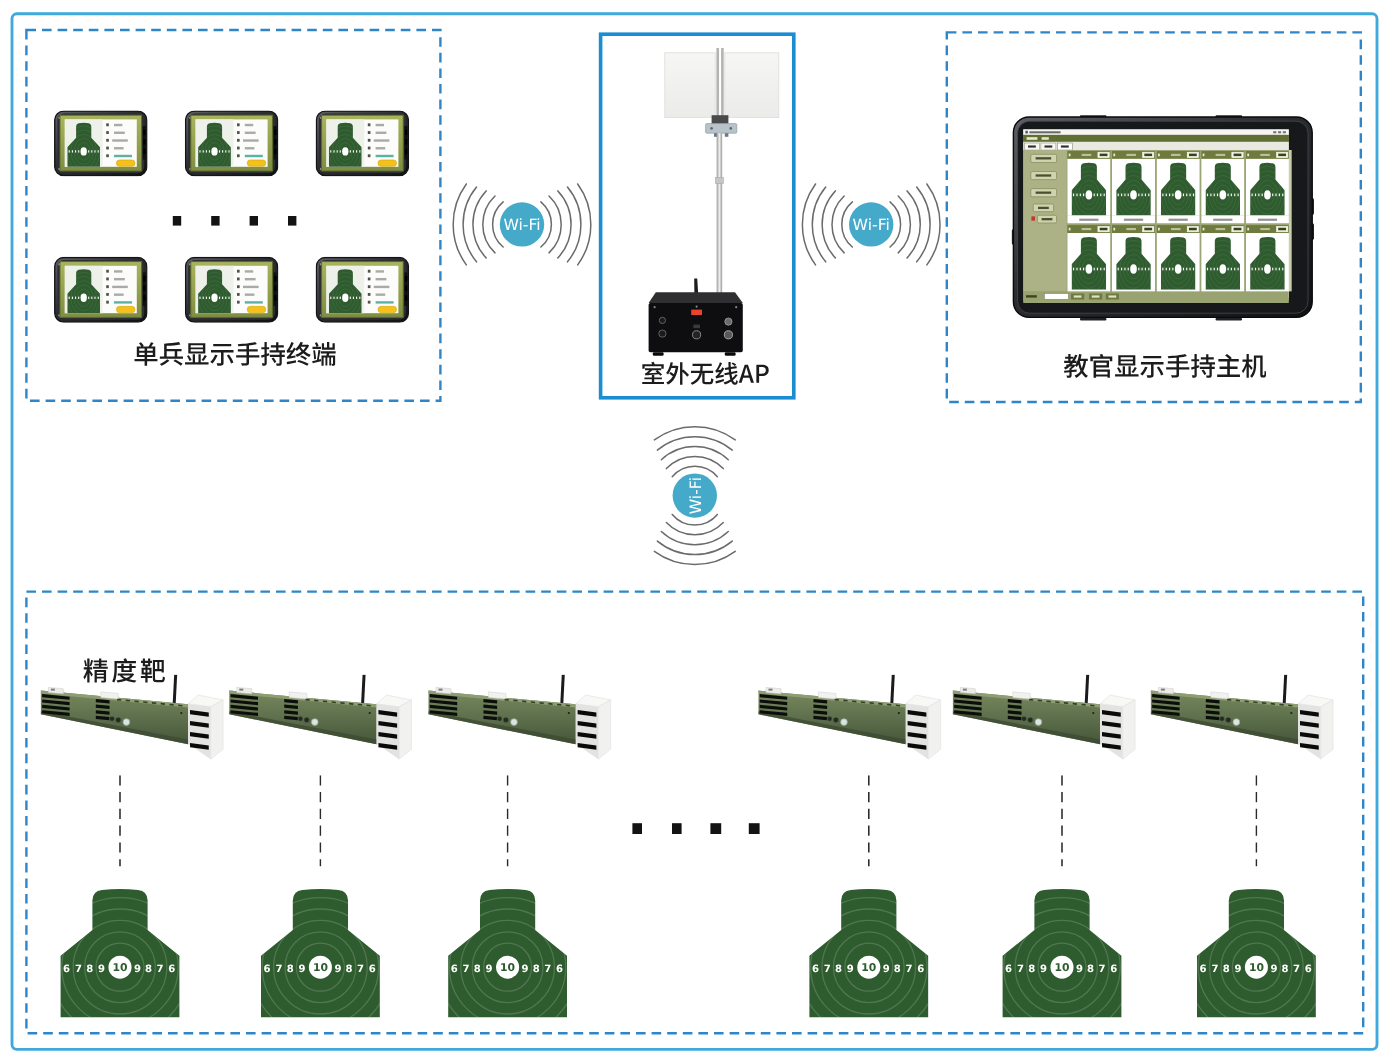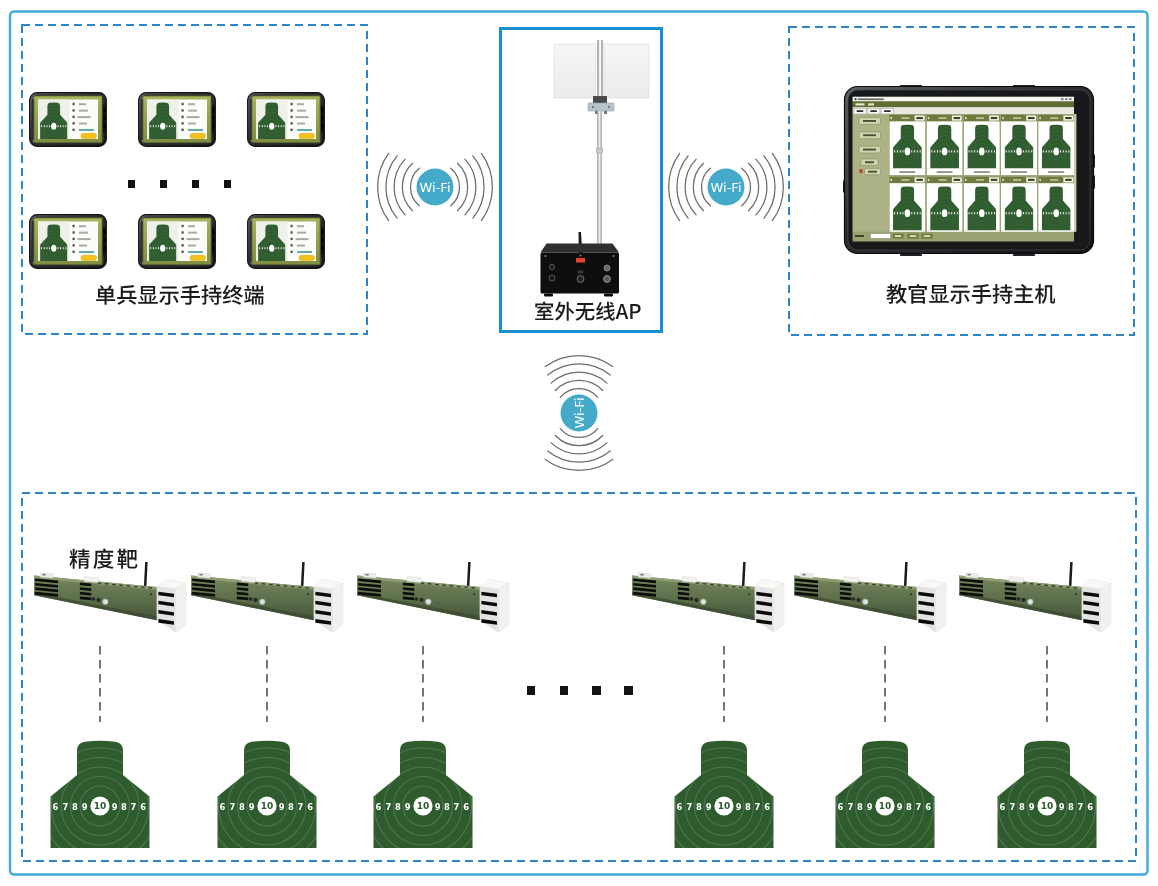--- a/index.html
+++ b/index.html
@@ -202,21 +202,21 @@
 <div class="abs" id="canvas" style="left:0;top:0;width:1158px;height:886px">
 
   <svg class="layer" width="1158" height="886" viewBox="0 0 1158 886">
     <rect x="10" y="11.5" width="1137.5" height="863" rx="4" fill="none" stroke="#3fa9dc" stroke-width="2.4"></rect>
     <rect x="22" y="25" width="345" height="309" fill="none" stroke="#2e86c8" stroke-width="2" stroke-dasharray="8 5"></rect>
     <rect x="500.5" y="28.5" width="161" height="303" fill="none" stroke="#1b8ed3" stroke-width="3"></rect>
     <rect x="789" y="27" width="345" height="308" fill="none" stroke="#2e86c8" stroke-width="2" stroke-dasharray="8 5"></rect>
     <rect x="22" y="493" width="1114" height="368" fill="none" stroke="#2e86c8" stroke-width="2" stroke-dasharray="8 5"></rect>
   </svg>
 
-  <section class="abs" style="left:5px;top:24px;width:347px;height:311px">
+  <section class="abs" style="left:21px;top:24px;width:347px;height:311px">
     <div class="abs" style="left:-21px;top:-24px">
       <svg class="abs" style="left:45px;top:91.5px" width="78" height="55" viewBox="0 0 78 55">
           <use href="#sym-tablet"></use>
         </svg>
       <svg class="abs" style="left:154px;top:91.5px" width="78" height="55" viewBox="0 0 78 55">
           <use href="#sym-tablet"></use>
         </svg>
       <svg class="abs" style="left:262.5px;top:91.5px" width="78" height="55" viewBox="0 0 78 55">
           <use href="#sym-tablet"></use>
         </svg>
@@ -275,21 +275,21 @@
     <div class="abs" style="left:-499px;top:-27px">
       <div class="label-wrap abs" style="left:533.5px;top:297.0px;width:107.5px;height:28px">
         <svg width="107.5" height="28" viewBox="0 -22 107.5 28" class="glyphs" aria-hidden="true">
             <path d="M3.0 -4.5V-2.9H9.2V-0.6H1.2V1.1H19.3V-0.6H11.2V-2.9H17.6V-4.5H11.2V-6.4H9.2V-4.5ZM3.9 -6.0C4.6 -6.3 5.6 -6.3 15.1 -7.1C15.6 -6.6 16.0 -6.2 16.3 -5.8L17.7 -6.9C16.9 -7.9 15.2 -9.4 13.8 -10.5H17.0V-12.2H3.5V-10.5H7.1C6.1 -9.5 5.1 -8.7 4.7 -8.4C4.2 -8.0 3.7 -7.8 3.3 -7.7C3.5 -7.2 3.8 -6.4 3.9 -6.0ZM12.3 -9.6C12.8 -9.3 13.2 -8.9 13.7 -8.4L6.7 -8.0C7.7 -8.7 8.7 -9.6 9.6 -10.5H13.6ZM8.7 -16.9C9.0 -16.5 9.2 -16.0 9.4 -15.5H1.3V-11.7H3.2V-13.7H17.1V-11.7H19.1V-15.5H11.6C11.4 -16.1 11.0 -16.9 10.6 -17.5Z M24.8 -17.2C24.2 -13.7 22.9 -10.3 21.1 -8.2C21.5 -7.9 22.3 -7.3 22.7 -7.0C23.8 -8.4 24.7 -10.2 25.5 -12.3H29.0C28.7 -10.4 28.2 -8.6 27.6 -7.1C26.8 -7.8 25.7 -8.6 24.9 -9.1L23.7 -7.8C24.7 -7.1 25.9 -6.2 26.7 -5.4C25.3 -3.0 23.4 -1.2 21.1 -0.1C21.6 0.2 22.4 1.0 22.7 1.5C27.2 -0.8 30.3 -5.7 31.3 -13.8L29.9 -14.2L29.6 -14.2H26.1C26.3 -15.1 26.6 -16.0 26.8 -16.9ZM32.7 -17.2V1.7H34.7V-9.2C36.1 -7.8 37.8 -6.2 38.6 -5.1L40.2 -6.4C39.2 -7.7 37.0 -9.7 35.4 -11.1L34.7 -10.5V-17.2Z M43.1 -15.9V-14.0H49.7C49.6 -12.7 49.6 -11.3 49.4 -10.0H41.8V-8.1H49.0C48.2 -4.7 46.2 -1.7 41.5 0.1C42.0 0.5 42.6 1.2 42.8 1.7C48.1 -0.4 50.1 -4.1 51.0 -8.1H51.2V-1.5C51.2 0.6 51.8 1.2 54.1 1.2C54.6 1.2 57.1 1.2 57.6 1.2C59.6 1.2 60.2 0.3 60.5 -3.0C59.9 -3.2 59.0 -3.5 58.6 -3.8C58.5 -1.1 58.4 -0.7 57.4 -0.7C56.9 -0.7 54.8 -0.7 54.3 -0.7C53.3 -0.7 53.2 -0.8 53.2 -1.6V-8.1H60.3V-10.0H51.3C51.5 -11.3 51.6 -12.7 51.6 -14.0H59.1V-15.9Z M62.2 -1.3 62.6 0.6C64.6 -0.0 67.0 -0.8 69.4 -1.6L69.1 -3.2C66.6 -2.4 64.0 -1.7 62.2 -1.3ZM75.6 -15.9C76.5 -15.4 77.7 -14.6 78.4 -14.0L79.5 -15.2C78.9 -15.7 77.6 -16.5 76.7 -16.9ZM62.7 -8.5C63.0 -8.7 63.5 -8.8 65.7 -9.1C64.9 -7.9 64.2 -7.0 63.8 -6.7C63.2 -5.9 62.7 -5.4 62.2 -5.3C62.4 -4.8 62.7 -4.0 62.8 -3.6C63.3 -3.9 64.0 -4.1 69.1 -5.1C69.1 -5.5 69.1 -6.2 69.1 -6.7L65.4 -6.1C66.9 -7.8 68.4 -9.9 69.6 -12.0L68.0 -13.0C67.6 -12.3 67.2 -11.5 66.7 -10.8L64.5 -10.6C65.7 -12.2 66.9 -14.3 67.7 -16.3L65.9 -17.2C65.2 -14.8 63.7 -12.2 63.3 -11.6C62.8 -10.9 62.5 -10.4 62.1 -10.3C62.3 -9.8 62.6 -8.9 62.7 -8.5ZM79.1 -7.1C78.3 -6.0 77.4 -4.9 76.3 -4.0C76.0 -5.0 75.7 -6.1 75.6 -7.3L80.5 -8.3L80.2 -10.0L75.3 -9.1C75.2 -9.8 75.2 -10.6 75.1 -11.4L80.0 -12.2L79.7 -13.9L75.0 -13.2C74.9 -14.5 74.9 -15.9 74.9 -17.3H73.0C73.0 -15.8 73.1 -14.3 73.1 -12.9L70.0 -12.4L70.3 -10.7L73.2 -11.1C73.3 -10.3 73.4 -9.5 73.5 -8.7L69.6 -8.0L69.9 -6.3L73.7 -7.0C73.9 -5.4 74.3 -4.0 74.6 -2.8C72.9 -1.7 71.0 -0.8 68.9 -0.2C69.4 0.2 69.8 0.9 70.1 1.4C71.9 0.7 73.7 -0.1 75.3 -1.1C76.1 0.6 77.2 1.7 78.6 1.7C80.1 1.7 80.6 1.0 80.9 -1.4C80.5 -1.6 79.9 -2.0 79.5 -2.4C79.5 -0.7 79.3 -0.2 78.8 -0.2C78.1 -0.2 77.4 -0.9 76.8 -2.2C78.4 -3.4 79.7 -4.8 80.7 -6.4Z M81.6 0.0H84.0L85.3 -4.3H90.5L91.8 0.0H94.3L89.3 -15.0H86.6ZM85.9 -6.1 86.5 -8.2C86.9 -9.8 87.4 -11.4 87.9 -13.2H87.9C88.4 -11.5 88.9 -9.8 89.4 -8.2L89.9 -6.1Z M96.3 0.0H98.6V-5.7H100.9C104.2 -5.7 106.6 -7.2 106.6 -10.5C106.6 -13.9 104.2 -15.0 100.8 -15.0H96.3ZM98.6 -7.6V-13.1H100.6C103.0 -13.1 104.2 -12.5 104.2 -10.5C104.2 -8.5 103.1 -7.6 100.7 -7.6Z" fill="#1c1c1c"></path>
           </svg>
         <div class="label-text">室外无线AP</div>
       </div>
     </div>
   </section>
 
-  <section class="abs" style="left:788px;top:26px;width:347px;height:310px">
+  <section class="abs" style="left:788px;top:37px;width:347px;height:310px">
     <svg class="abs" style="left:55px;top:59px" width="252" height="171" viewBox="0 0 252 171">
       <rect x="57" y="-0.6" width="22" height="3.4" rx="1.6" fill="#212225"></rect>
       <rect x="170" y="-0.6" width="22" height="3.4" rx="1.6" fill="#212225"></rect>
       <rect x="57" y="168.2" width="22" height="3.4" rx="1.6" fill="#212225"></rect>
       <rect x="170" y="168.2" width="22" height="3.4" rx="1.6" fill="#212225"></rect>
       <rect x="248.6" y="69" width="3.4" height="14" rx="1.4" fill="#212225"></rect>
       <rect x="248.6" y="90" width="3.4" height="14" rx="1.4" fill="#212225"></rect>
       <rect x="0" y="95" width="3" height="13" rx="1.4" fill="#212225"></rect>
       <rect x="1.5" y="1.5" width="249" height="167" rx="13" fill="url(#gFrame)" stroke="#0a0a0a" stroke-width="1.2"></rect>
       <rect x="5" y="5" width="242" height="160" rx="10" fill="#17181a" stroke="#45484d" stroke-width="0.7"></rect>

